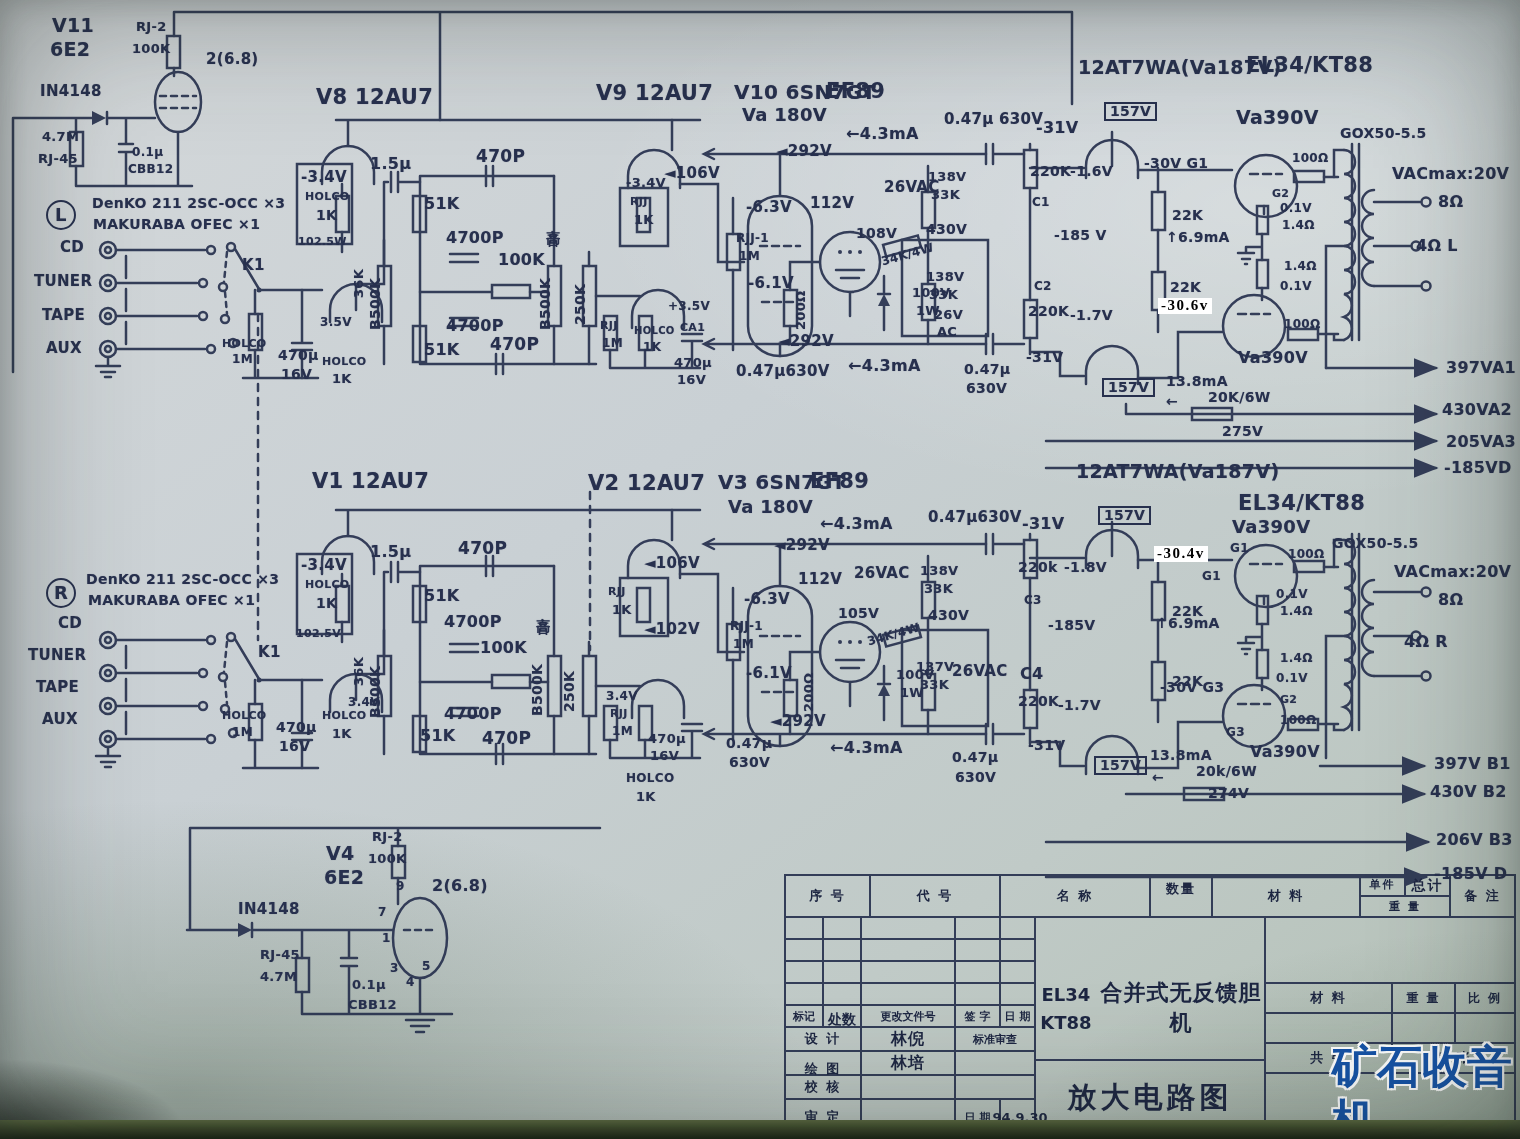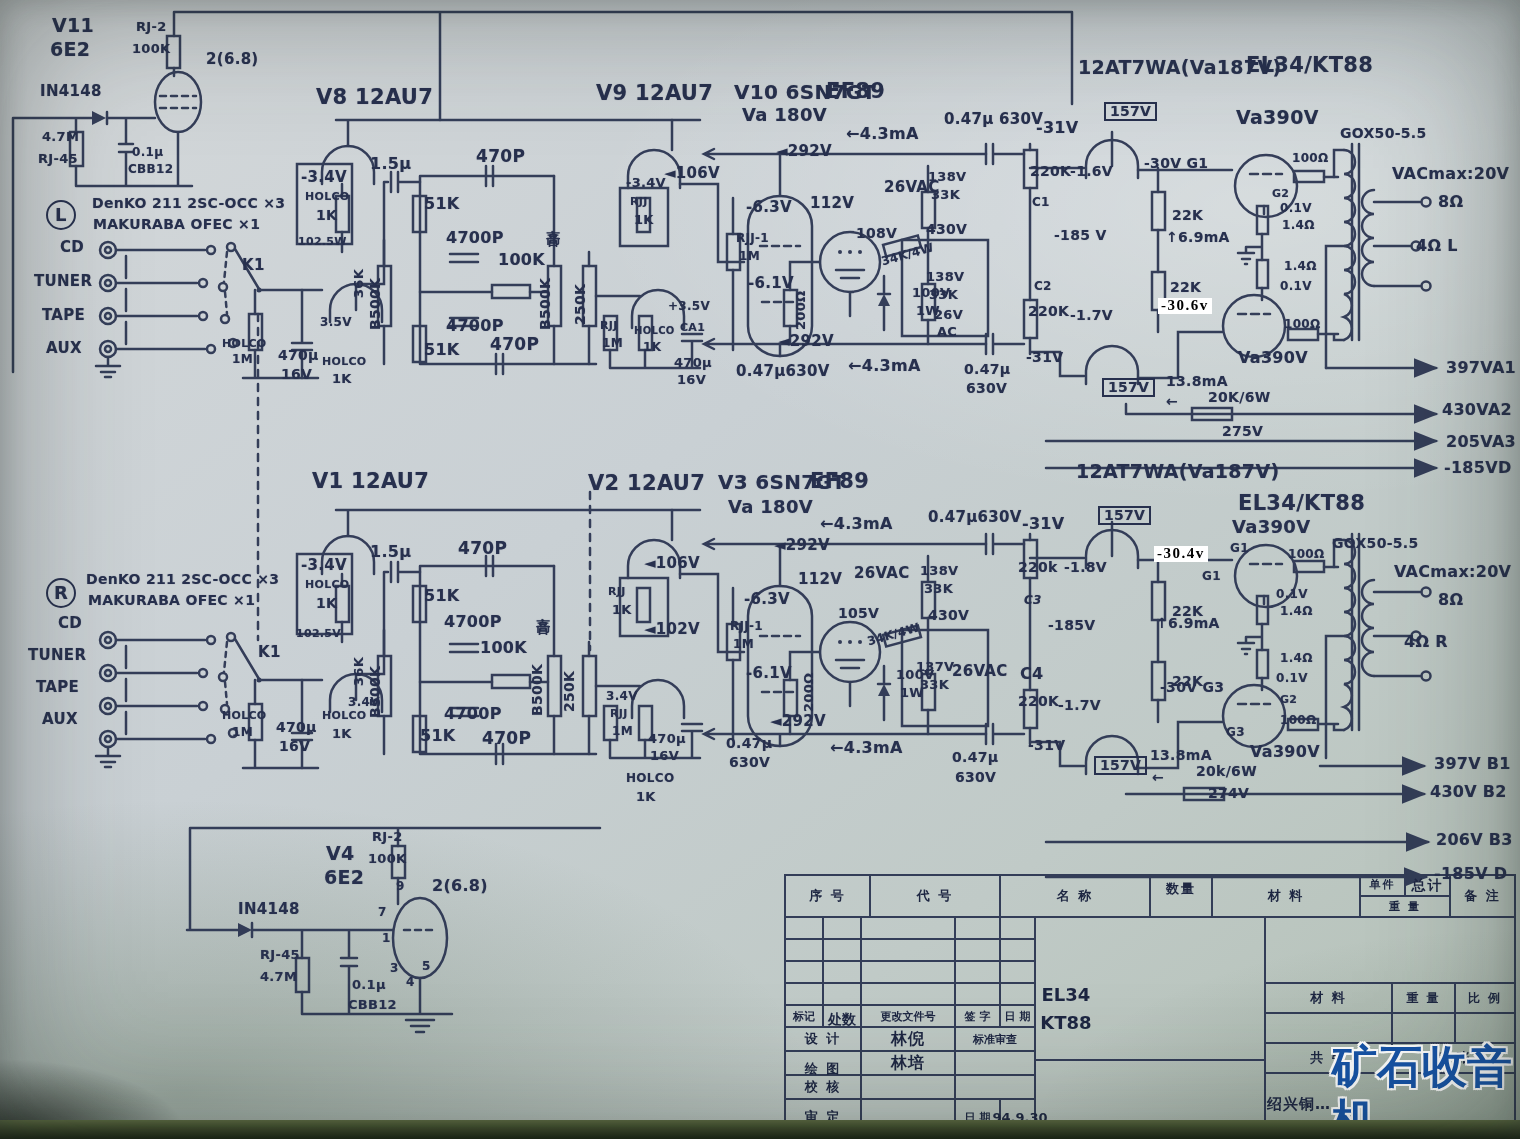--- a/index.html
+++ b/index.html
@@ -396,21 +396,21 @@
       <span class="lbl" style="left: 920px; top: 564px; font-size: 13px;">138V</span>
       <span class="lbl" style="left: 924px; top: 582px; font-size: 13px;">33K</span>
       <span class="lbl" style="left: 928px; top: 608px; font-size: 14px;">430V</span>
       <span class="lbl" style="left: 916px; top: 660px; font-size: 13px;">137V</span>
       <span class="lbl" style="left: 920px; top: 678px; font-size: 13px;">33K</span>
       <span class="lbl" style="left: 952px; top: 664px; font-size: 15px;">26VAC</span>
       <span class="lbl" style="left: 928px; top: 510px; font-size: 15px;">0.47μ630V</span>
       <span class="lbl" style="left: 1022px; top: 516px; font-size: 16px;">-31V</span>
       <span class="lbl" style="left: 1018px; top: 560px; font-size: 14px;">220k</span>
       <span class="lbl" style="left: 1064px; top: 560px; font-size: 14px;">-1.8V</span>
-      <span class="lbl" style="left: 1024px; top: 594px; font-size: 12px; font-style: italic;">C3</span>
+      <span class="lbl" style="left: 1024px; top: 594px; font-size: 12px;">C3</span>
       <span class="lbl boxed" style="left: 1098px; top: 506px; font-size: 14px;">157V</span>
       <span class="lbl typed" style="left: 1154px; top: 546px; font-size: 15px;">-30.4v</span>
       <span class="lbl" style="left: 1202px; top: 570px; font-size: 12px;">G1</span>
       <span class="lbl" style="left: 1172px; top: 604px; font-size: 14px;">22K</span>
       <span class="lbl" style="left: 1048px; top: 618px; font-size: 14px;">-185V</span>
       <span class="lbl" style="left: 1156px; top: 616px; font-size: 14px;">↑6.9mA</span>
       <span class="lbl" style="left: 1172px; top: 674px; font-size: 14px;">22K</span>
       <span class="lbl" style="left: 1020px; top: 666px; font-size: 16px;">C4</span>
       <span class="lbl" style="left: 1018px; top: 694px; font-size: 14px;">220K</span>
       <span class="lbl" style="left: 1058px; top: 698px; font-size: 14px;">-1.7V</span>
@@ -484,27 +484,28 @@
     <div class="tbc" style="left:170px;top:152px;width:80px;height:24px;font-size:11px;letter-spacing:0">标准审查</div>
     <div class="tbc" style="left:0;top:176px;width:76px;height:36px">绘 图</div>
     <div class="tbc hand" style="left:76px;top:176px;width:94px;height:24px;font-size:16px">林培</div>
     <div class="tbc" style="left:0;top:200px;width:76px;height:24px">校 核</div>
     <div class="tbc" style="left:0;top:224px;width:76px;height:36px">审 定</div>
     <div class="tbc" style="left:170px;top:224px;width:45px;height:36px;font-size:11px;letter-spacing:0">日 期</div>
     <div class="tbc hand" style="left:215px;top:224px;width:40px;height:36px;font-size:13px;letter-spacing:0">94.9.30</div>
 
     <div class="tbc hand" style="left:250px;top:105px;width:62px;height:28px;font-size:18px;letter-spacing:0">EL34</div>
     <div class="tbc hand" style="left:250px;top:133px;width:62px;height:28px;font-size:18px;letter-spacing:0">KT88</div>
+    <div class="tbc hand" style="left:312px;top:102px;width:168px;height:62px;font-size:22px;letter-spacing:1px">合并式无反馈胆机</div>
+    <div class="tbc hand" style="left:250px;top:190px;width:230px;height:65px;font-size:29px;letter-spacing:4px">放大电路图</div>
 
     <div class="tbc" style="left:480px;top:108px;width:127px;height:30px">材  料</div>
     <div class="tbc" style="left:607px;top:108px;width:63px;height:30px;font-size:12px">重 量</div>
     <div class="tbc" style="left:670px;top:108px;width:60px;height:30px;font-size:12px">比 例</div>
     <div class="tbc" style="left:480px;top:168px;width:127px;height:30px">共  张</div>
     <div class="tbc" style="left:607px;top:168px;width:123px;height:30px">第  张</div>
-    <div class="tbc hand" style="left:482px;top:200px;width:120px;height:58px;font-size:15px;justify-content:flex-start">绍兴铜…</div>
   </div>
 
   <div id="wm">
     <div class="brand">矿石收音机</div>
 
   </div>
 
   <div id="corner-dark"></div>
   <div id="bottom-strip"></div>
   <div id="vignette"></div>

